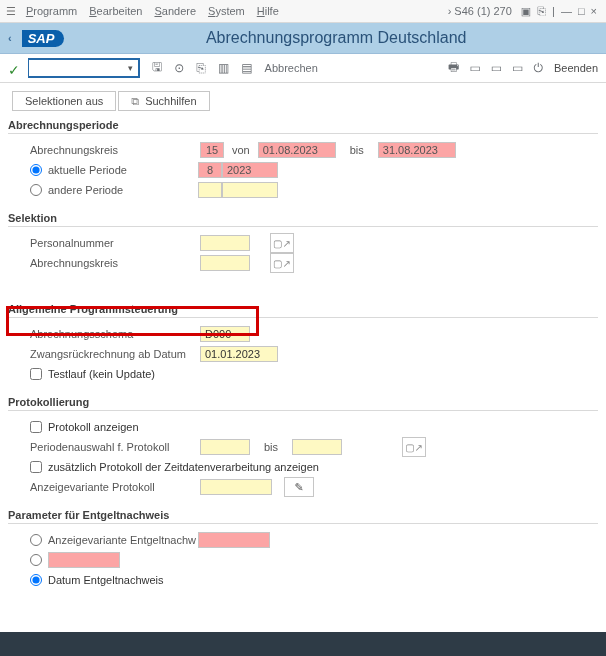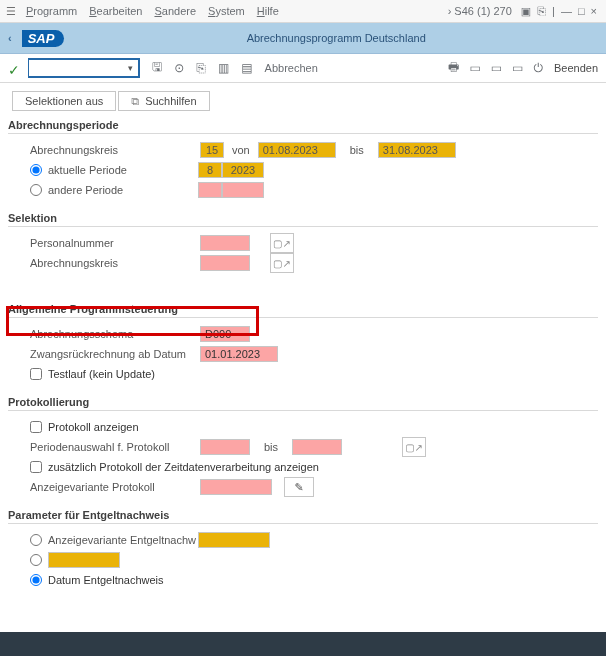--- a/index.html
+++ b/index.html
@@ -41,21 +41,21 @@
     background: #0a5fab;
     color: #fff;
     font-weight: bold;
     font-style: italic;
     font-size: 13px;
     padding: 1px 10px 1px 6px;
     border-radius: 0 10px 10px 0;
     margin-right: 10px;
     position: relative;
   }
-  .header .title { flex:1; text-align: center; color:#2a5279; font-size: 11px; }
+  .header .title { flex:1; text-align: center; color:#2a5279; font-size: 16px; }
   .toolbar {
     display: flex;
     align-items: center;
     height: 28px;
     background: #fff;
     border-bottom: 1px solid #d9d9d9;
     padding: 0 8px;
   }
   .toolbar .check { color:#2d8a2d; font-size: 14px; margin-right: 8px; }
   .toolbar .combo {
@@ -99,30 +99,30 @@
     padding: 6px 6px 10px 6px;
   }
   .row {
     display: flex;
     align-items: center;
     height: 20px;
   }
   .lbl { width: 170px; color:#555; }
   .inp {
     border: 1px solid #c6c6c6;
-    background: #fca5a5;
+    background: #fef9c3;
     height: 16px;
     padding: 0 4px;
     font-size: 11px;
     color:#333;
     box-sizing: border-box;
   }
-  .inp-ro { background: #eab308; color:#555; }
+  .inp-ro { background: #fca5a5; color:#555; }
   .w24 { width: 24px; text-align: center; }
-  .w36 { width: 42px; text-align: center; }
+  .w36 { width: 56px; text-align: left; }
   .w50 { width: 50px; }
   .w72 { width: 72px; }
   .w78 { width: 78px; }
   .von { margin: 0 8px; color:#555; }
   .bis { margin: 8px 14px; color:#555; }
   .radio { width: 12px; height: 12px; margin: 0 6px 0 0; }
   .check { width: 12px; height: 12px; margin: 0 6px 0 0; }
   .indent { margin-left: 16px; }
   .sq-btn {
     width: 22px; height: 18px;

